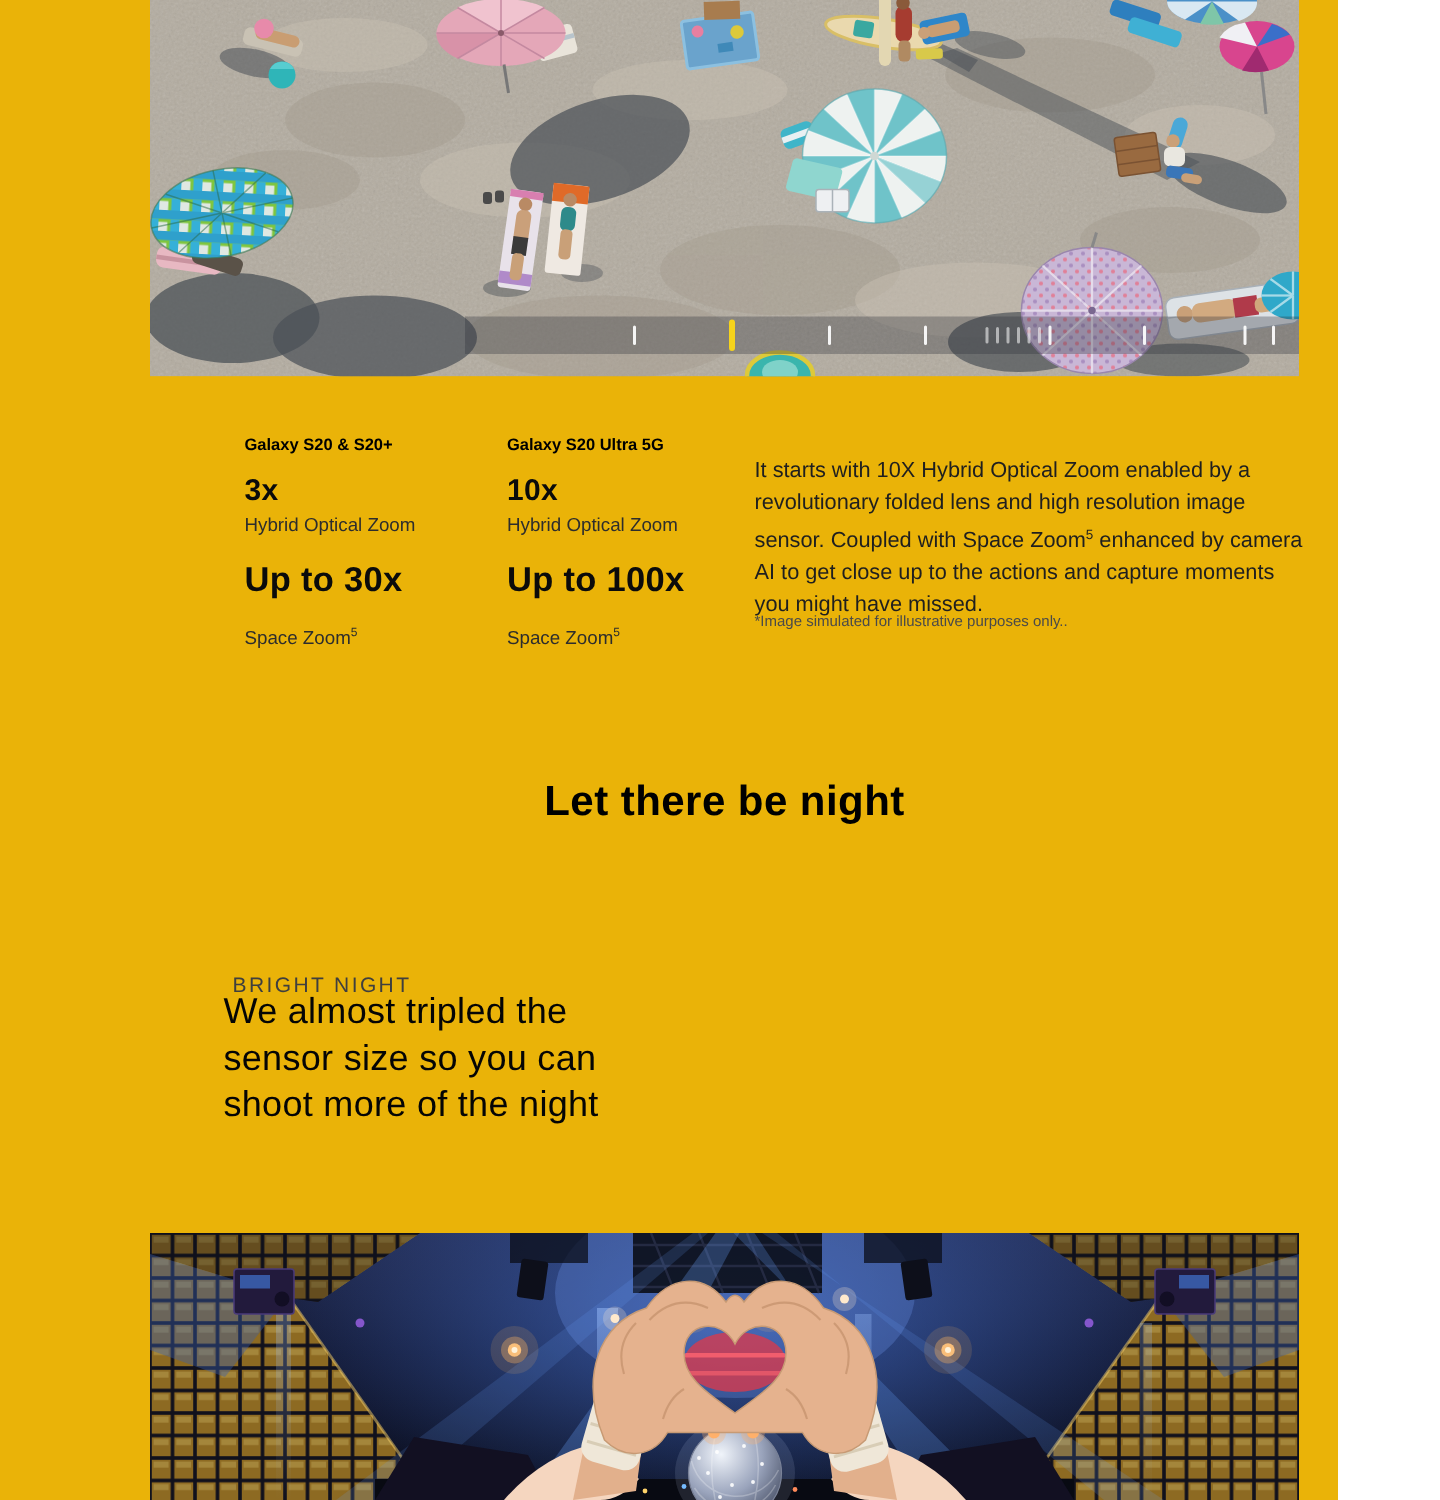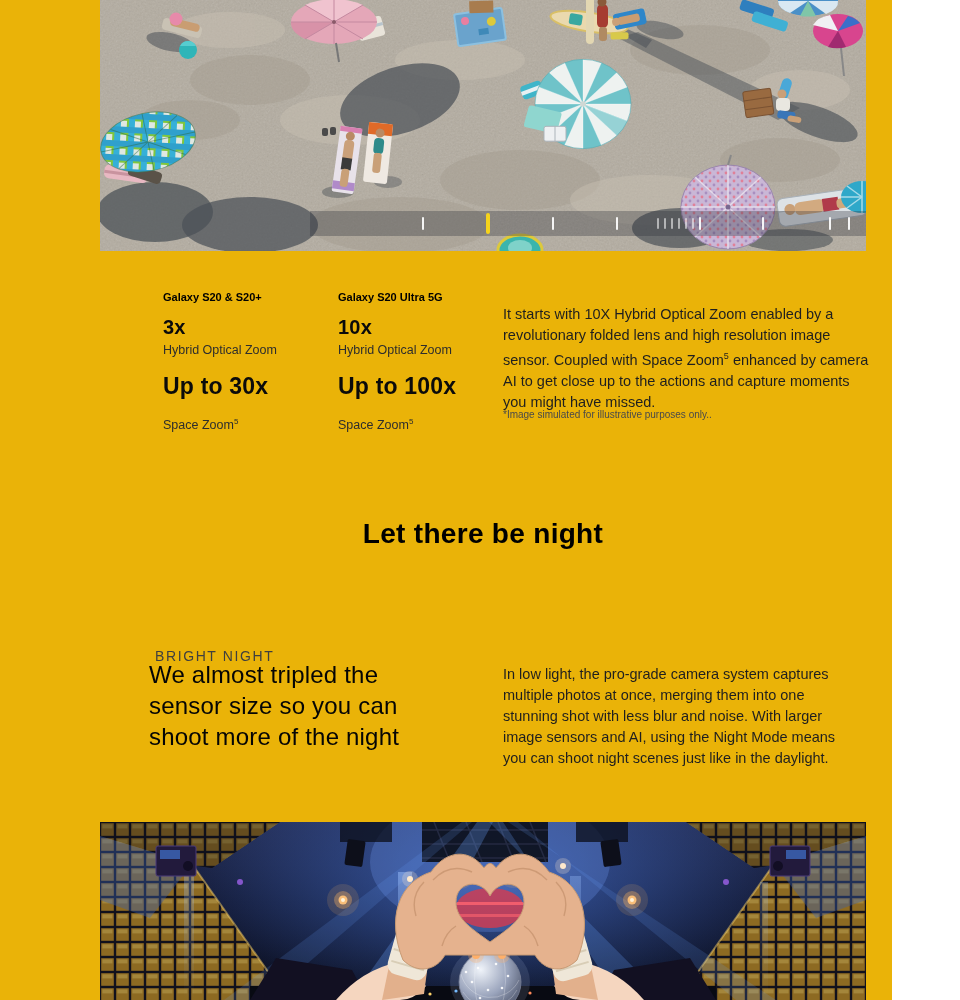--- a/index.html
+++ b/index.html
@@ -350,21 +350,20 @@
       <p class="sub"><span>Space Zoom</span><sup>5</sup></p>
     </div>
 
     <p class="zoom-desc"><span>It starts with 10X Hybrid Optical Zoom enabled by a revolutionary folded lens and high resolution image sensor. Coupled with Space Zoom</span><sup>5</sup><span> enhanced by camera AI to get close up to the actions and capture moments you might have missed.</span></p>
     <p class="footnote">*Image simulated for illustrative purposes only..</p>
   </section>
 
   <h2 class="night-title">Let there be night</h2>
   <p class="eyebrow">BRIGHT NIGHT</p>
   <h3 class="night-heading">We almost tripled the sensor size so you can shoot more of the night</h3>
-  <p class="night-body">In low light, the pro-grade camera system captures multiple photos at once, merging them into one stunning shot with less blur and noise. With larger image sensors and AI, using the Night Mode means you can shoot night scenes just like in the daylight.</p>
 
   <figure class="hero hero-concert" style="margin:0;">
     <svg width="766" height="178" viewBox="0 0 766 178" role="img" aria-label="Hands forming a heart shape in front of a night concert stage">
       <defs>
         <linearGradient id="nightBg" x1="0" y1="0" x2="0" y2="1">
           <stop offset="0" stop-color="#232c52"></stop>
             <stop offset=".45" stop-color="#141b38"></stop>
             <stop offset="1" stop-color="#0a0e1e"></stop>
         </linearGradient>
         <radialGradient id="glowB" cx=".5" cy=".5" r=".5">

